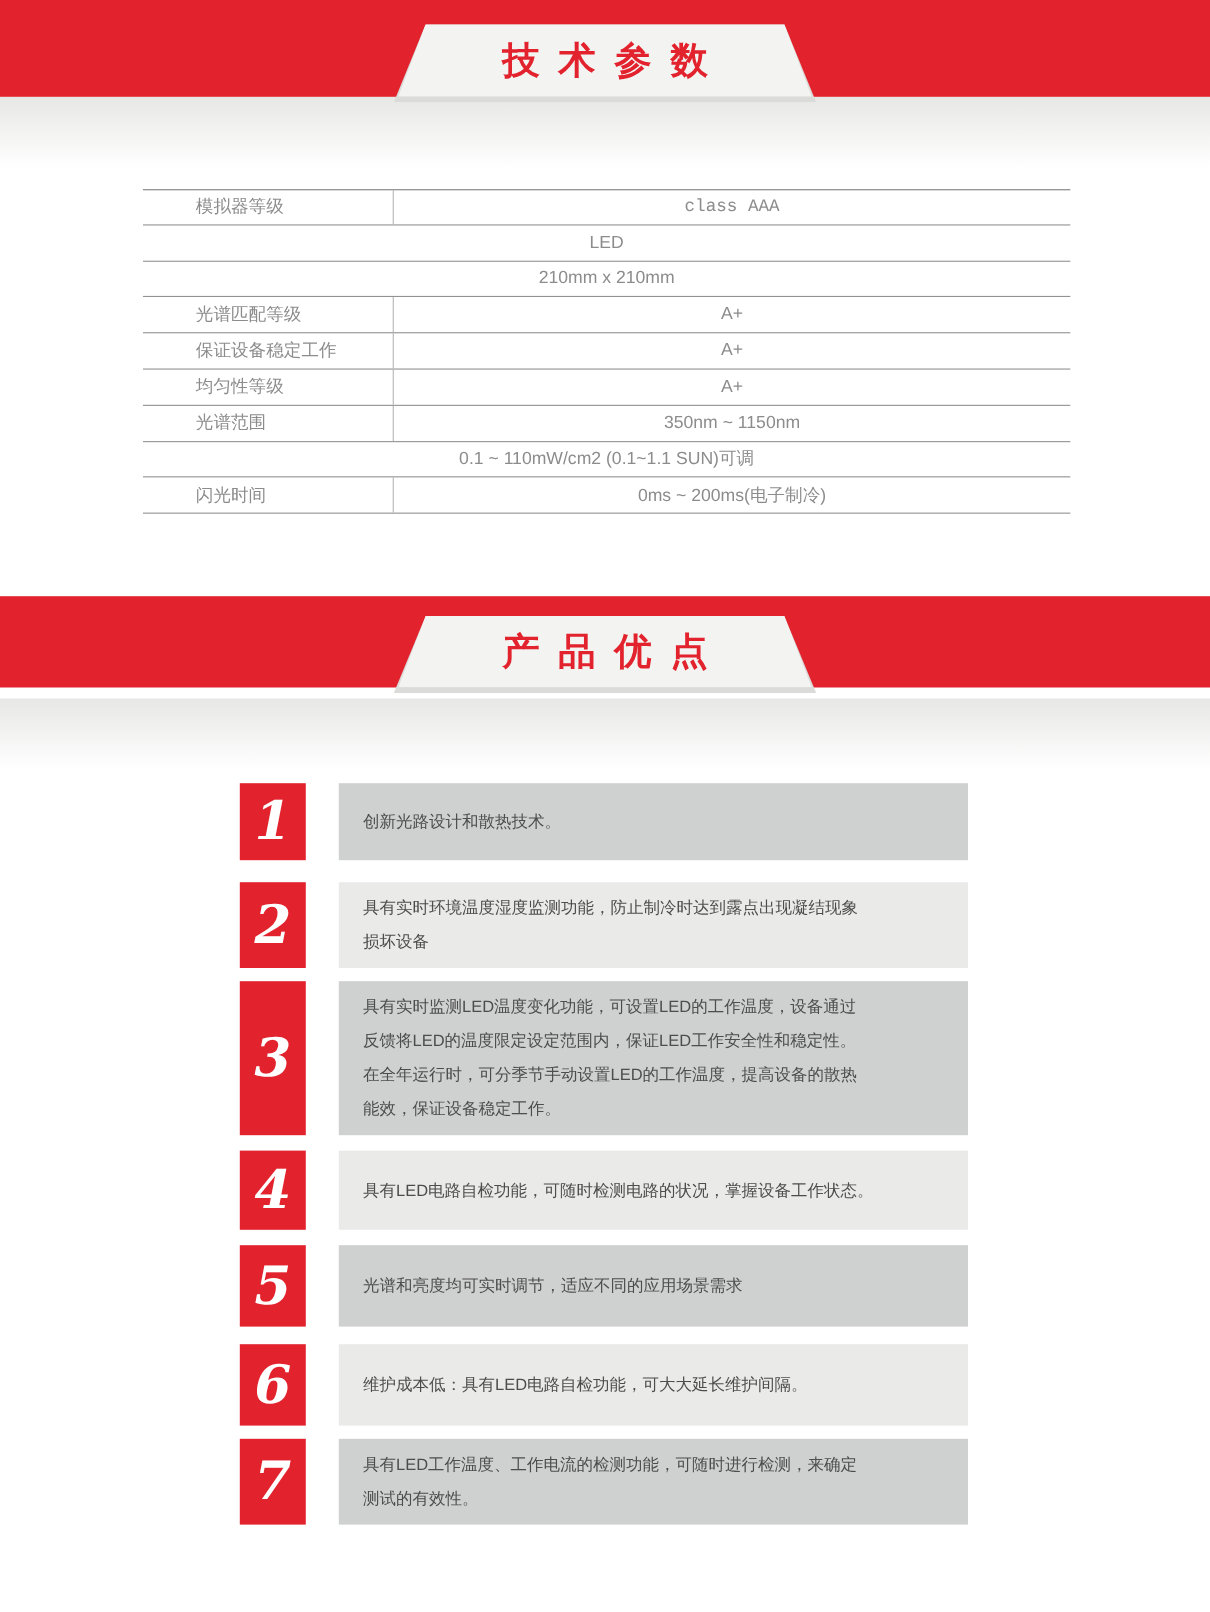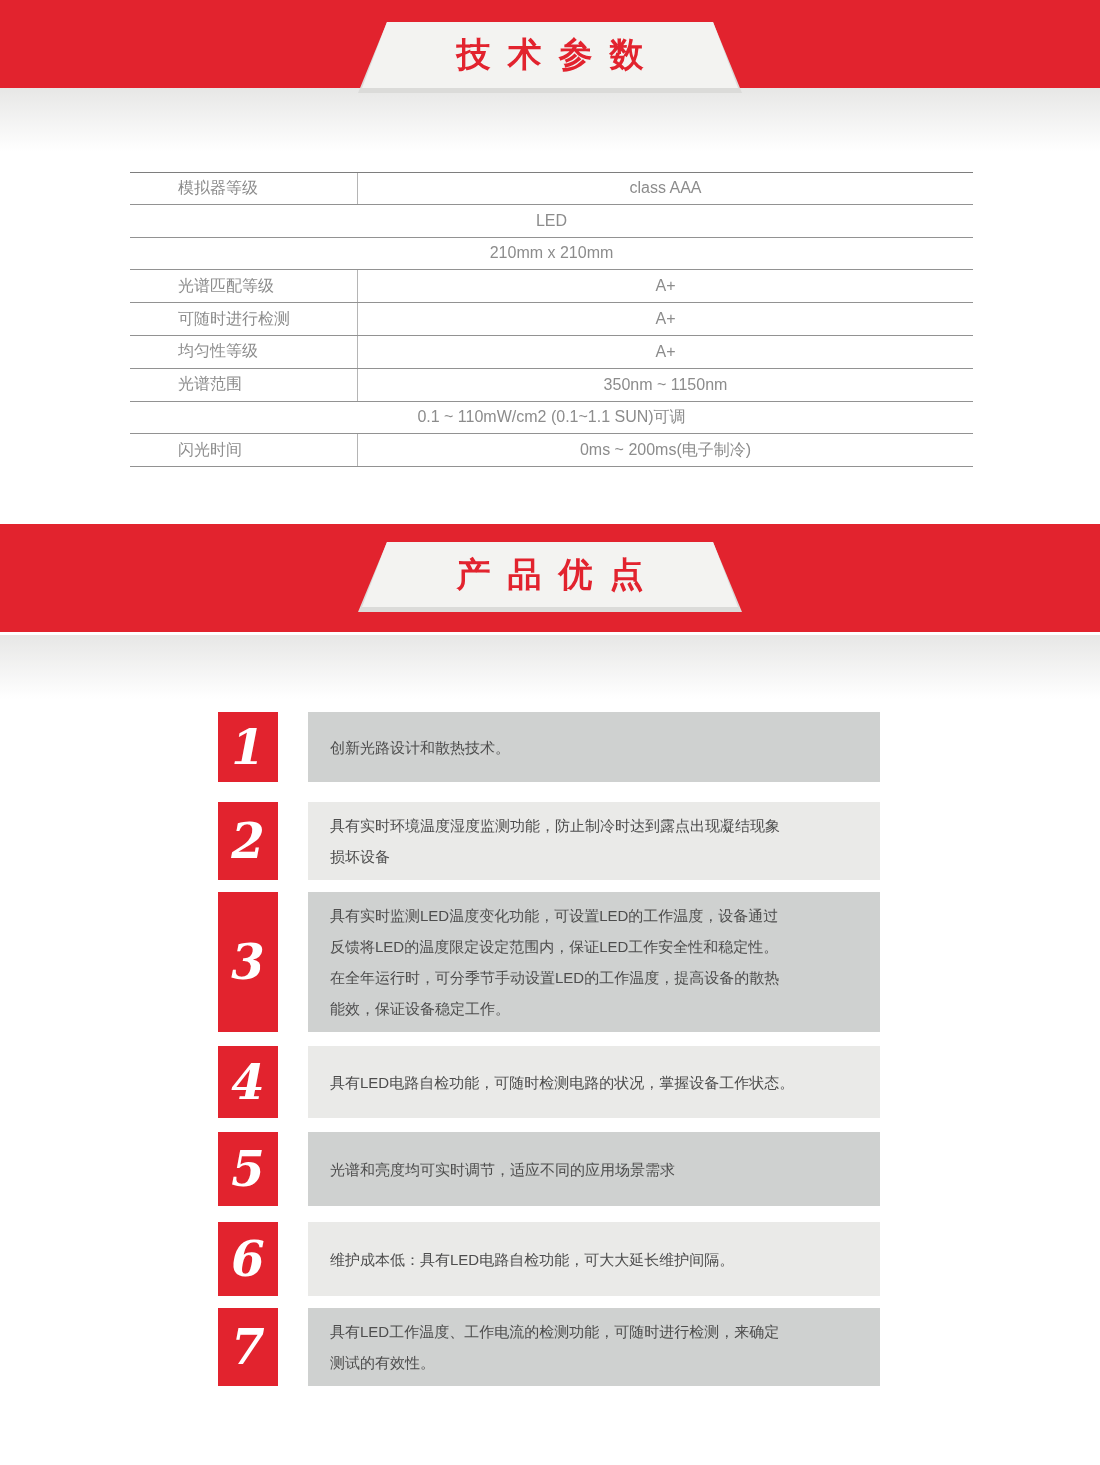--- a/index.html
+++ b/index.html
@@ -7,21 +7,21 @@
     position:relative;
     width:1100px;height:1465px;
     background:#ffffff;
     overflow:hidden;
     font-family:"Liberation Sans", sans-serif;
   }
 
   
   .banner{position:absolute;left:0;width:1100px;background:#e2232e;z-index:2;}
   .banner-1{top:0;height:88px;}
-  .banner-2{top:524px;height:108px;}
+  .banner-2{top:542px;height:83px;}
 
   .trap-shadow{
     position:absolute;left:358px;top:22px;width:384px;height:71px;
     background:#dbdbd9;
     clip-path:polygon(29px 0, 355px 0, 384px 100%, 0 100%);
   }
   .trap{
     position:absolute;left:362px;top:22px;width:376px;height:66px;
     background:#f3f3f1;
     clip-path:polygon(25px 0, 351px 0, 376px 100%, 0 100%);
@@ -43,21 +43,21 @@
   .fade-1{top:88px;}
   .fade-2{top:635px;}
 
   
   .spec-table{
     position:absolute;left:130px;top:172px;width:843px;z-index:3;
     font-size:16px;color:#8c8c8c;
   }
   .spec-row{display:flex;align-items:stretch;height:32.8px;
             border-bottom:1px solid #929292;box-sizing:border-box;}
-  .spec-row:first-child{border-top:1px solid #7e7e7e;}
+  .spec-row:first-child{border-top:1px solid #7e7e7e;font-family:Liberation Mono, monospace;}
   .spec-label{
     width:228px;flex:0 0 228px;box-sizing:border-box;padding-left:48px;
     display:flex;align-items:center;
     border-right:1px solid #b5b5b5;
   }
   .spec-value{flex:1;display:flex;align-items:center;justify-content:center;}
 
   
   .adv-list{position:absolute;left:218px;top:712px;width:662px;z-index:3;}
   .adv-item{display:flex;align-items:stretch;}
@@ -107,21 +107,21 @@
       <div class="spec-value">LED</div>
     </div>
     <div class="spec-row">
       <div class="spec-value">210mm x 210mm</div>
     </div>
     <div class="spec-row">
       <div class="spec-label">光谱匹配等级</div>
       <div class="spec-value">A+</div>
     </div>
     <div class="spec-row">
-      <div class="spec-label">可随时进行检测</div>
+      <div class="spec-label">保证设备稳定工作</div>
       <div class="spec-value">A+</div>
     </div>
     <div class="spec-row">
       <div class="spec-label">均匀性等级</div>
       <div class="spec-value">A+</div>
     </div>
     <div class="spec-row">
       <div class="spec-label">光谱范围</div>
       <div class="spec-value">350nm ~ 1150nm</div>
     </div>

